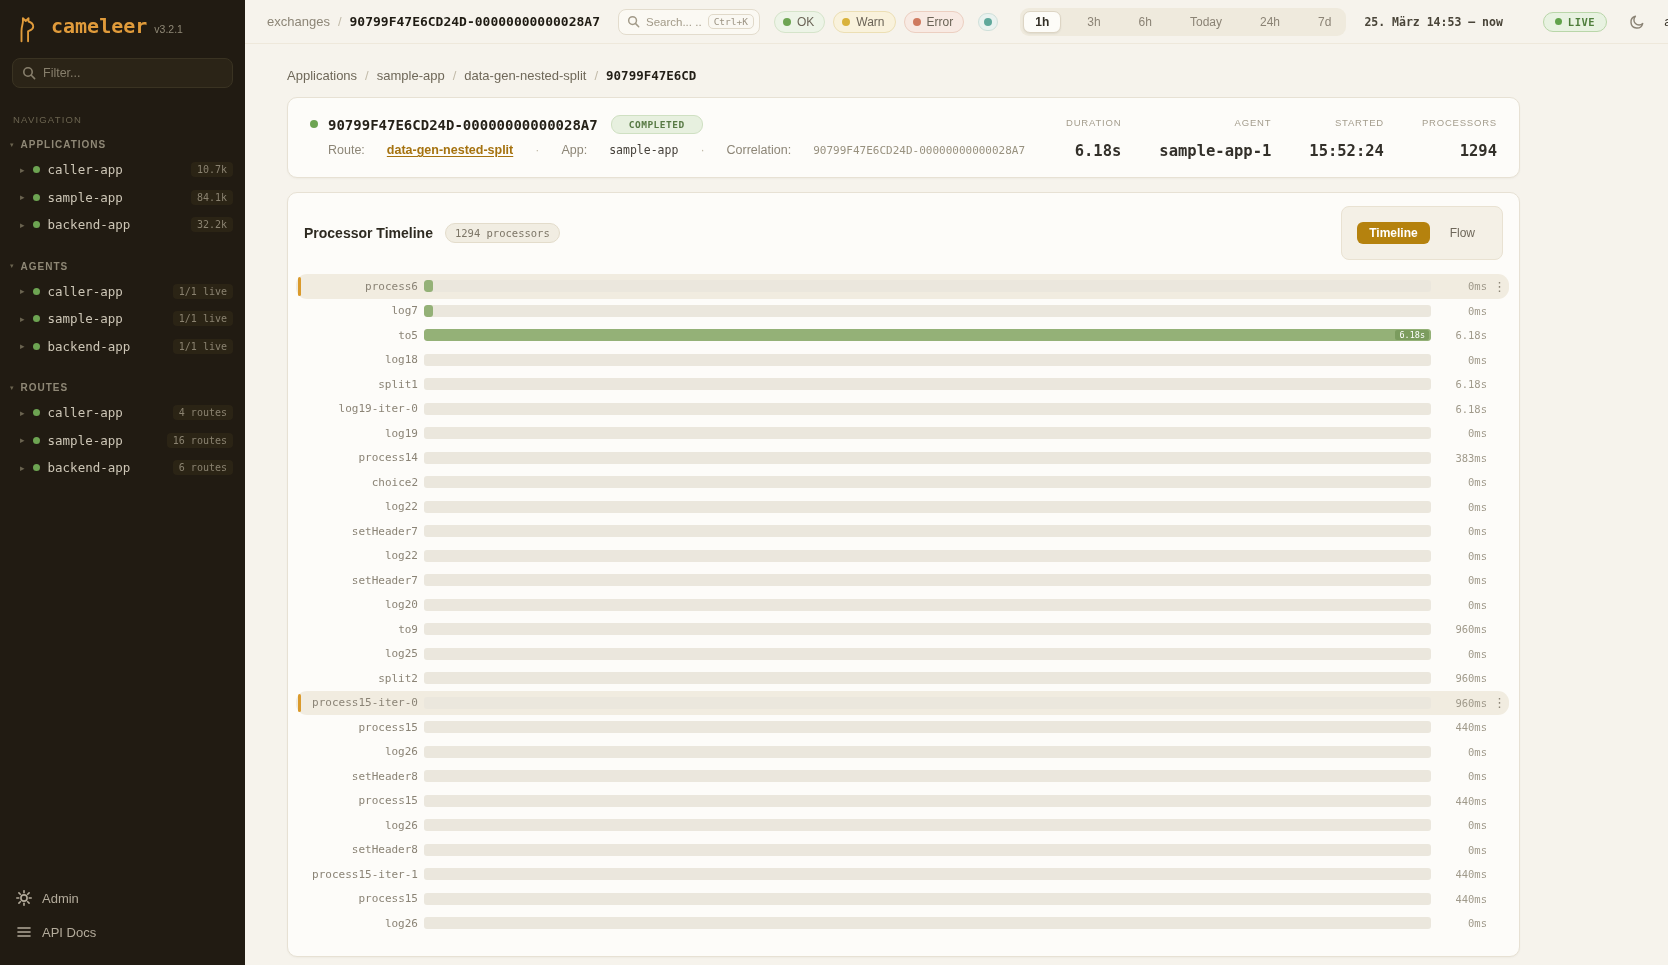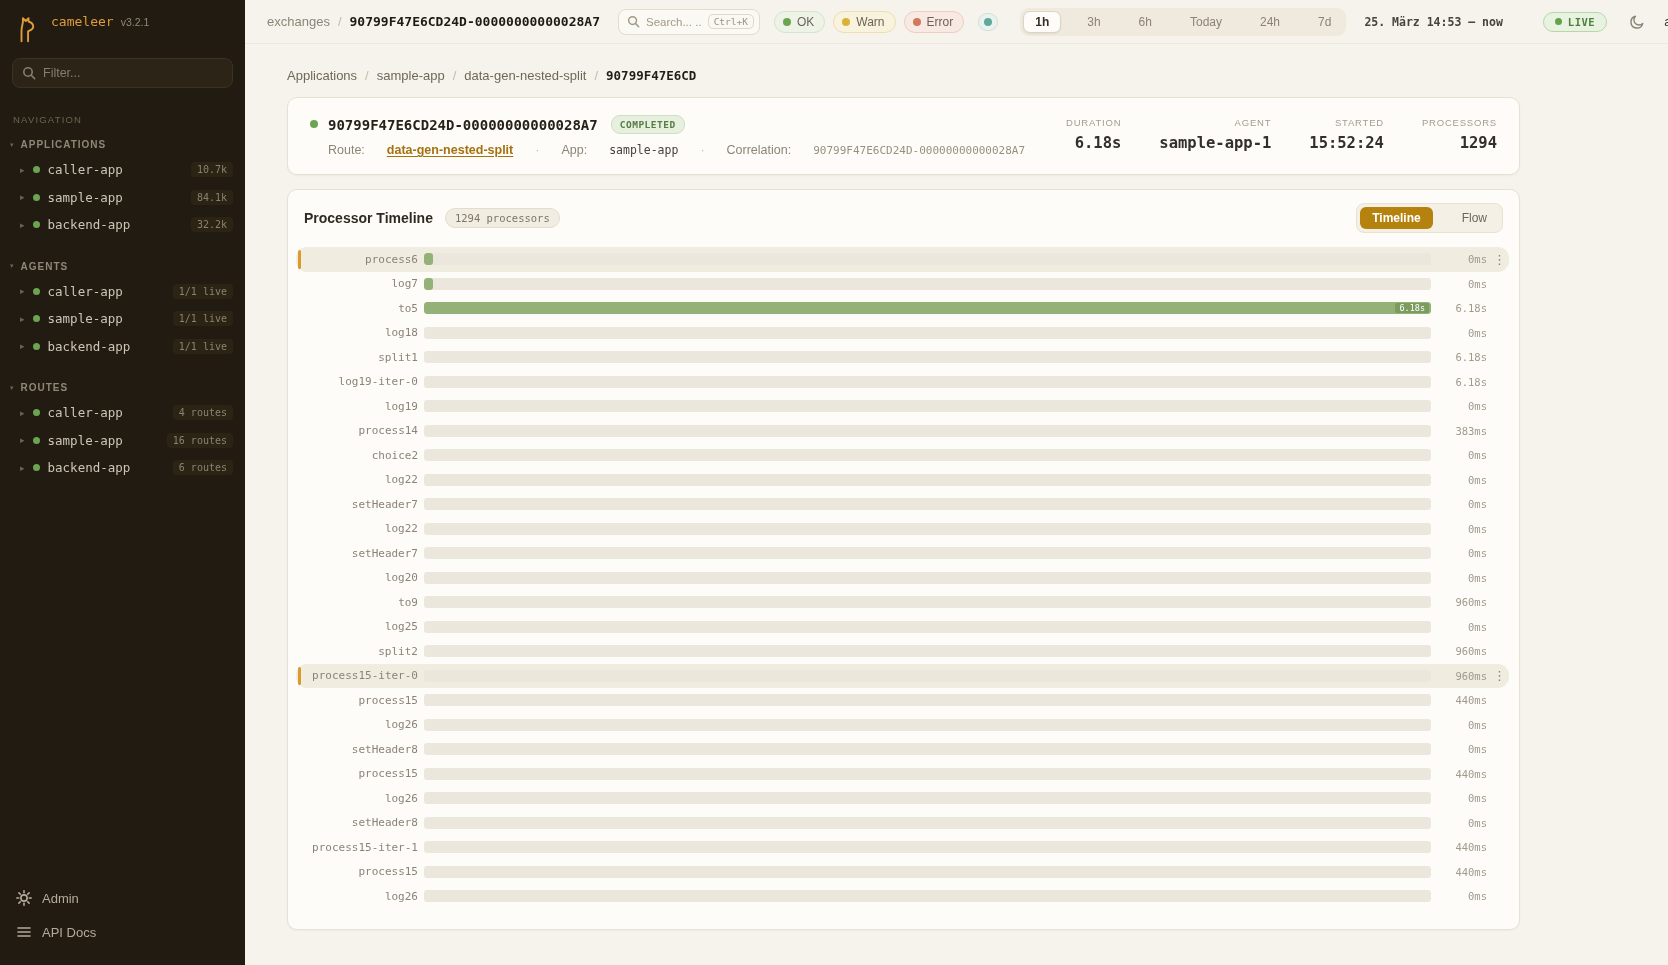--- a/index.html
+++ b/index.html
@@ -11,21 +11,21 @@
     --text:#2f2b22; --muted:#8d8677; --muted2:#a49d8d; --track:#ebe7dd;
   }
   *{box-sizing:border-box;margin:0;padding:0}
   html,body{width:1668px;height:965px;overflow:hidden}
   body{font-family:"Liberation Sans","DejaVu Sans",sans-serif;background:var(--bg);color:var(--text);display:flex}
 
   
   .sidebar{width:245px;min-width:245px;height:100%;background:var(--sidebar-bg);display:flex;flex-direction:column;padding:14px 0 18px}
   .logo-row{display:flex;align-items:baseline;gap:7px;padding:0 14px 14px;cursor:pointer}
   .logo-icon{align-self:center;width:30px;height:30px;display:inline-flex}
-  .logo-name{font-family:"DejaVu Sans Mono",monospace;font-weight:normal;font-size:13px;color:var(--amber)}
+  .logo-name{font-family:"DejaVu Sans Mono",monospace;font-weight:bold;font-size:20px;color:var(--amber)}
   .logo-ver{font-size:10.5px;color:var(--sidebar-dim)}
   .filter-box{margin:0 12px 22px;height:30px;background:var(--sidebar-bg2);border:1px solid var(--sidebar-border);border-radius:8px;display:flex;align-items:center;gap:7px;padding:0 9px}
   .filter-box input{flex:1;background:transparent;border:none;outline:none;color:var(--sidebar-text);font-size:12.5px;font-family:inherit}
   .filter-box input::placeholder{color:#877f6c}
   .nav-label{font-size:9.5px;letter-spacing:1.2px;color:var(--sidebar-dimmer);padding:4px 13px 10px}
   .nav-section{margin-bottom:18px}
   .nav-section-title{display:flex;align-items:center;gap:6px;padding:4px 12px 6px 10px;font-size:10px;letter-spacing:1px;color:var(--sidebar-dim);font-weight:bold;cursor:pointer}
   .sec-caret{font-size:7px;color:var(--sidebar-dimmer)}
   .nav-item{display:flex;align-items:center;gap:8px;height:27.5px;padding:0 12px 0 20px;cursor:pointer;font-size:12.5px}
   .item-caret{font-size:9px;color:var(--sidebar-dimmer)}
@@ -72,36 +72,36 @@
   .crumbs .ci{color:#6f6859;cursor:pointer}
   .crumbs .csep{color:#c2bba9}
   .crumbs .ccur{font-family:"DejaVu Sans Mono",monospace;font-weight:bold;font-size:12.5px;color:#221e16}
 
   .card{background:var(--card);border:1px solid var(--border);border-radius:10px;box-shadow:0 1px 2px rgba(60,50,30,.04)}
   .exchange-card{display:flex;justify-content:space-between;align-items:flex-start;padding:17px 22px;margin-bottom:14px}
   .ex-left{display:flex;gap:10px}
   .ex-status-dot{width:8px;height:8px;border-radius:50%;background:var(--green);margin-top:5px}
   .ex-title-row{display:flex;align-items:center;gap:13px}
   .ex-title{font-family:"DejaVu Sans Mono",monospace;font-weight:bold;font-size:14px;color:#262219}
-  .badge-completed{font-family:"DejaVu Sans Mono",monospace;font-size:9.5px;font-weight:bold;letter-spacing:.5px;color:#587a44;background:#e7f0df;border:1px solid #cfe0c2;border-radius:9px;padding:3px 8px}
+  .badge-completed{font-family:"DejaVu Sans Mono",monospace;font-size:9.5px;font-weight:bold;letter-spacing:.5px;color:#587a44;background:#e7f0df;border:1px solid #cfe0c2;border-radius:9px;padding:3px 17px}
   .ex-meta{display:flex;align-items:center;gap:22px;margin-top:9px;font-size:12.5px;color:var(--muted);white-space:nowrap}
   .ex-meta .route-link{font-size:12.5px;color:var(--link);text-decoration:underline;text-underline-offset:2px;cursor:pointer;font-weight:600}
   .ex-meta .dotsep{color:#c2bba9}
   .ex-meta .appval{font-family:"DejaVu Sans Mono",monospace;font-size:11.5px;color:#46413a}
   .ex-meta .corrval{font-family:"DejaVu Sans Mono",monospace;font-size:11px;color:#98917f}
   .ex-stats{display:flex;gap:38px;padding-top:2px}
-  .stat{display:flex;flex-direction:column;align-items:flex-end;gap:6px}
+  .stat{display:flex;flex-direction:column;align-items:flex-end;gap:14px}
   .stat-label{font-size:9.5px;letter-spacing:.8px;color:var(--muted2)}
   .stat-value{font-family:"DejaVu Sans Mono",monospace;font-size:15.5px;font-weight:bold;color:#33302a}
 
   .timeline-card{padding:0 0 12px}
   .tl-header{display:flex;align-items:center;gap:12px;padding:13px 16px 10px}
   .tl-title{font-size:14px;font-weight:bold;color:#2e2a21}
   .tl-badge{font-family:"DejaVu Sans Mono",monospace;font-size:10.5px;color:#7c7566;background:#f1ede2;border:1px solid #e3dccb;border-radius:999px;padding:3px 9px}
-  .view-toggle{margin-left:auto;display:flex;gap:17px;background:#f4f0e6;border:1px solid #e9e2d2;border-radius:8px;padding:3px}
+  .view-toggle{margin-left:auto;display:flex;gap:8px;background:#f4f0e6;border:1px solid #e9e2d2;border-radius:8px;padding:15px}
   .vt-btn{font-family:inherit;font-size:12px;border:none;background:transparent;color:#6e675a;padding:4px 12px;border-radius:6px;cursor:pointer}
   .vt-btn.active{background:var(--amber-dark);color:#fff;font-weight:bold}
   .t-rows{padding:4px 10px 8px 8px}
   .t-row{display:grid;grid-template-columns:112px 1fr 50px 12px;gap:6px;align-items:center;height:24.5px;padding:0 4px 0 10px;position:relative;border-radius:11px;cursor:pointer}
   .t-row.highlight{background:#f1ece0}
   .t-row.highlight::before{content:"";position:absolute;left:2px;top:3px;bottom:3px;width:3px;border-radius:3px;background:#da9a2c}
   .t-label{font-family:"DejaVu Sans Mono",monospace;font-size:11px;color:#8b8476;text-align:right;white-space:nowrap;overflow:hidden}
   .t-track{height:12px;background:var(--track);border-radius:3px;position:relative;overflow:hidden}
   .t-bar{height:100%;border-radius:3px;display:flex;align-items:center;justify-content:flex-end}
   .t-bar.has-bar{background:var(--bar-green)}

